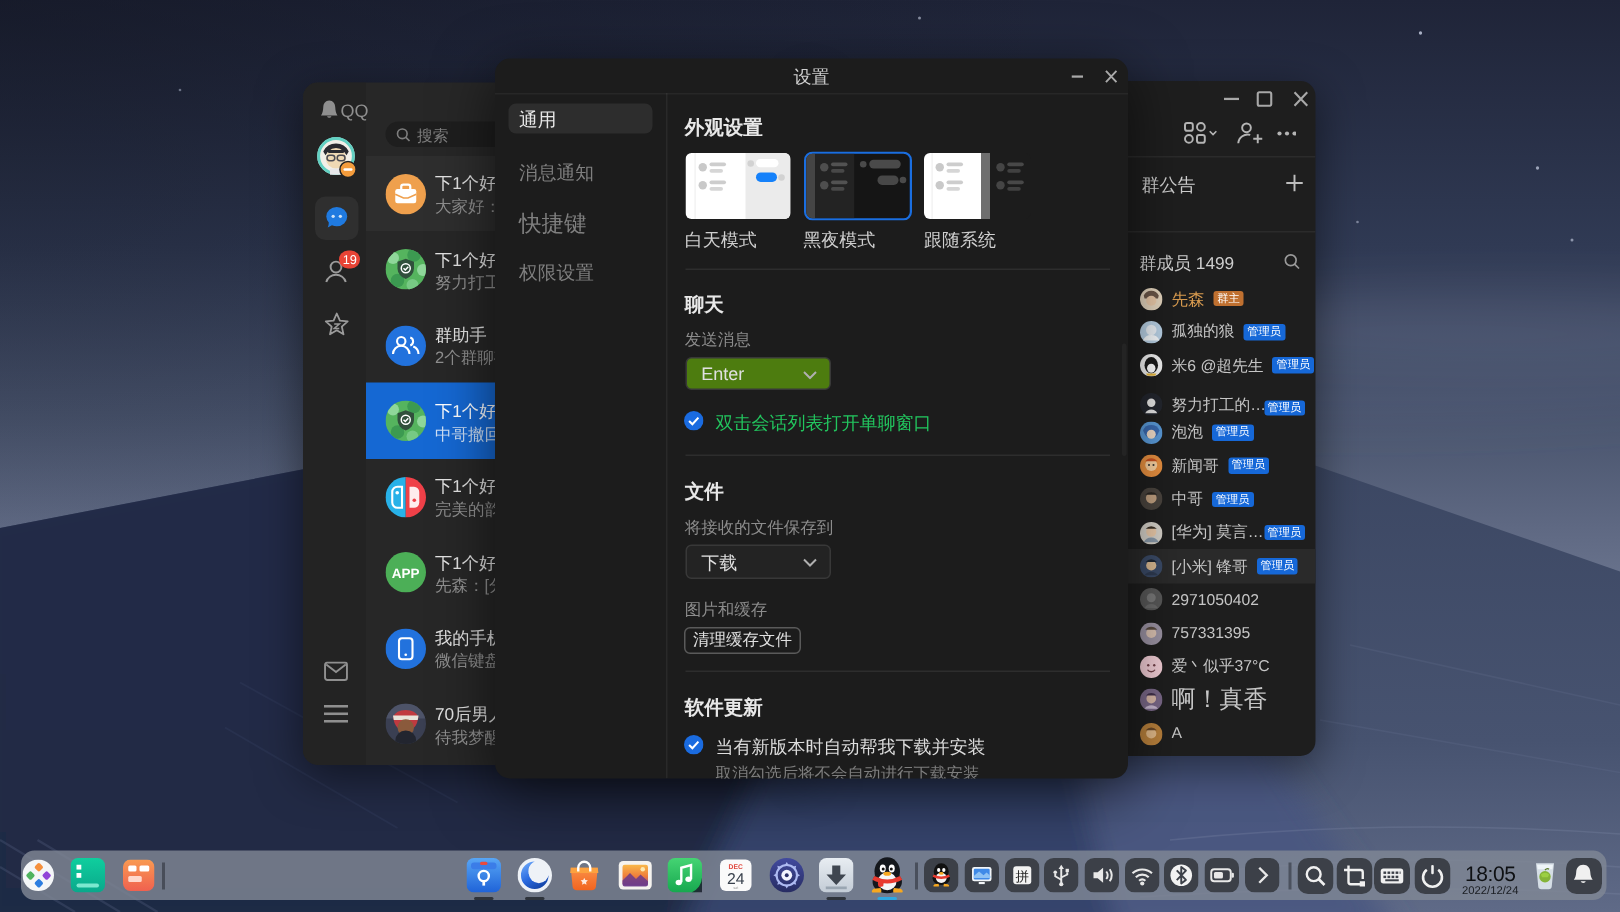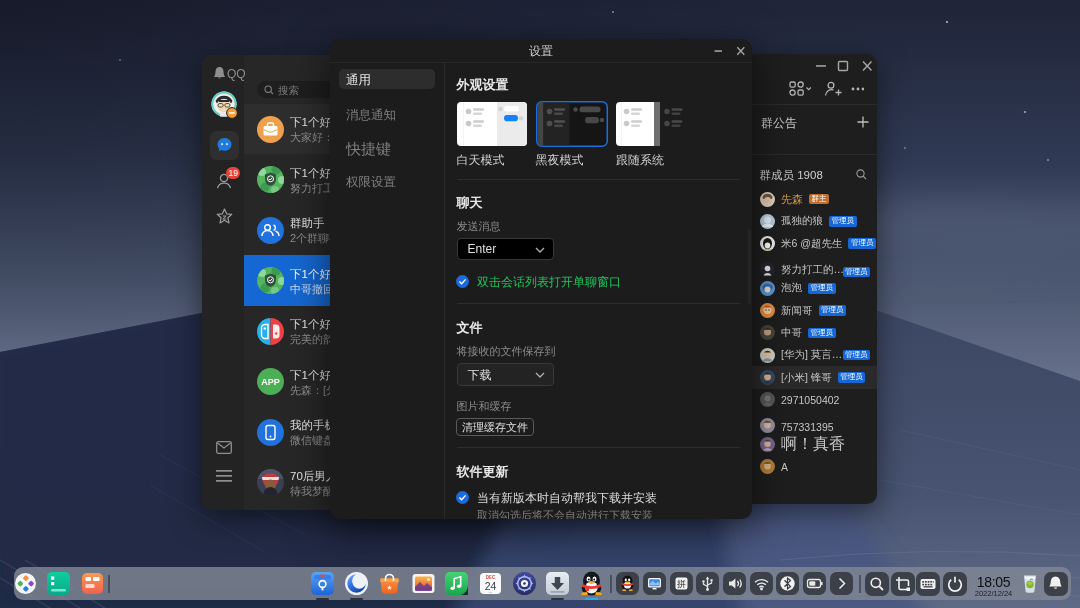--- a/index.html
+++ b/index.html
@@ -291,21 +291,21 @@
         <circle cx="69" cy="8" r="1.4"></circle>
         <circle cx="74" cy="8" r="1.4"></circle>
     </g>
   </svg>
   <div class="abs" style="left:212px;top:49.8px;width:125px;height:1px;background:rgba(255,255,255,0.06);"></div>
   <div class="abs txt" style="left:221px;top:61px;font-size:12px;color:#cfcfcf;">群公告</div>
   <svg class="abs" style="left:317px;top:62px;" width="12" height="12" viewBox="0 0 12 12">
       <path d="M6 0.5 v11 M0.5 6 h11" stroke="#bdbdbd" stroke-width="1.3"></path>
     </svg>
   <div class="abs" style="left:212px;top:99.7px;width:125px;height:1px;background:rgba(255,255,255,0.06);"></div>
-  <div class="abs txt" style="left:219.5px;top:114px;font-size:11.5px;color:#cfcfcf;">群成员 1908</div>
+  <div class="abs txt" style="left:219.5px;top:114px;font-size:11.5px;color:#cfcfcf;">群成员 1499</div>
   <svg class="abs" style="left:316px;top:115px;" width="11" height="11" viewBox="0 0 11 11">
       <circle cx="4.5" cy="4.5" r="3.6" fill="none" stroke="#9a9a9a" stroke-width="1.1"></circle>
       <path d="M7.2 7.2 L10 10" stroke="#9a9a9a" stroke-width="1.1"></path>
     </svg>
   <div id="members" class="abs" style="left:212px;top:134px;width:125px;">
     <div style="position:relative;height:22.3px;display:flex;align-items:center;">
         <svg style="margin-left:8px;flex:none" width="15" height="15" viewBox="0 0 15 15">
           <circle cx="7.5" cy="7.5" r="7.5" fill="#e3d4bd"></circle>
           <path d="M2.5 5 a5.5 5.5 0 0 1 10 0 l-0.5 2 h-9 z" fill="#6a5648"></path>
           <circle cx="7.5" cy="8.5" r="3.4" fill="#e8c8a8"></circle>
@@ -391,27 +391,36 @@
         <span style="margin-left:6px;background:#1668d8;color:#fff;font-size:7.5px;line-height:10.5px;height:10.5px;padding:0 2.5px;border-radius:2px;white-space:nowrap;">管理员</span>
       </div>
     <div style="position:relative;height:22.3px;display:flex;align-items:center;">
         <svg style="margin-left:8px;flex:none" width="15" height="15" viewBox="0 0 15 15">
           <circle cx="7.5" cy="7.5" r="7.5" fill="#585858"></circle>
           <circle cx="7.5" cy="6.5" r="3" fill="#787878"></circle>
           <path d="M3 13.5 a5 5 0 0 1 9 0" fill="#6a6a6a"></path>
         </svg>
         <span style="margin-left:6px;font-size:10.5px;color:#c6c6c6;white-space:nowrap;overflow:hidden;max-width:70px;">2971050402</span>
       </div>
-    <div style="position:relative;height:22.3px;display:flex;align-items:flex-end;">
+    <div style="position:relative;height:22.3px;display:flex;align-items:center;">
         <svg style="margin-left:8px;flex:none" width="15" height="15" viewBox="0 0 15 15">
           <circle cx="7.5" cy="7.5" r="7.5" fill="#9a92a2"></circle>
           <circle cx="7.5" cy="7" r="3.4" fill="#d8c0b0"></circle>
           <path d="M3.5 4.8 a5 5 0 0 1 8 0 z" fill="#584a40"></path>
         </svg>
         <span style="margin-left:6px;font-size:10.5px;color:#c6c6c6;white-space:nowrap;overflow:hidden;max-width:70px;">757331395</span>
+      </div>
+    <div style="position:relative;height:22.3px;display:flex;align-items:center;">
+        <svg style="margin-left:8px;flex:none" width="15" height="15" viewBox="0 0 15 15">
+          <circle cx="7.5" cy="7.5" r="7.5" fill="#f0ccd4"></circle>
+          <circle cx="5.5" cy="6.5" r="0.8" fill="#704048"></circle>
+          <circle cx="9.5" cy="6.5" r="0.8" fill="#704048"></circle>
+          <path d="M5 9.5 a3 3 0 0 0 5 0" stroke="#704048" stroke-width="0.9" fill="none"></path>
+        </svg>
+        <span style="margin-left:6px;font-size:10.5px;color:#c6c6c6;white-space:nowrap;overflow:hidden;max-width:70px;">爱丶似乎37°C</span>
       </div>
     <div style="position:relative;height:22.3px;display:flex;align-items:center;">
         <svg style="margin-left:8px;flex:none" width="15" height="15" viewBox="0 0 15 15">
           <circle cx="7.5" cy="7.5" r="7.5" fill="#7a6888"></circle>
           <circle cx="7.5" cy="6.8" r="3.2" fill="#d8b8a8"></circle>
           <path d="M4 4.6 a4.6 4.6 0 0 1 7 0 z" fill="#40304a"></path>
           <path d="M3 13.5 a5.5 5.5 0 0 1 9 0" fill="#c8b8d0"></path>
         </svg>
         <span style="margin-left:6px;font-size:16px;color:#c6c6c6;white-space:nowrap;overflow:hidden;max-width:70px;">啊！真香</span>
       </div>
@@ -492,21 +501,21 @@
     <rect x="55.5" y="18.3" width="11" height="2.5" rx="1.25" fill="#484848"></rect>
     <rect x="55.5" y="22.6" width="9" height="2.5" rx="1.25" fill="#404040"></rect>
   </svg>
   <div class="abs txt" style="left:126.5px;top:113px;font-size:12px;color:#cfcfcf;">白天模式</div>
   <div class="abs txt" style="left:205.5px;top:113px;font-size:12px;color:#cfcfcf;">黑夜模式</div>
   <div class="abs txt" style="left:286px;top:113px;font-size:12px;color:#cfcfcf;">跟随系统</div>
 
   <div class="abs" style="left:126.5px;top:140px;width:283px;height:1px;background:rgba(255,255,255,0.08);"></div>
   <div class="abs txt" style="left:126.5px;top:155px;font-size:13px;font-weight:bold;color:#e8e8e8;">聊天</div>
   <div class="abs txt" style="left:126.5px;top:180px;font-size:11px;color:#8c8c8c;">发送消息</div>
-  <div class="abs" style="left:126.5px;top:199px;width:97px;height:22px;background:#000000;border:1px solid #383838;border-radius:4px;box-sizing:border-box;">
+  <div class="abs" style="left:126.5px;top:199px;width:97px;height:22px;background:#4d7c0f;border:1px solid #383838;border-radius:4px;box-sizing:border-box;">
     <span class="abs txt" style="left:10px;top:3px;font-size:12px;color:#e0e0e0;">Enter</span>
     <svg class="abs" style="right:8px;top:8px;" width="10" height="6" viewBox="0 0 10 6">
         <path d="M1 1 L5 5 L9 1" stroke="#b0b0b0" stroke-width="1.3" fill="none"></path>
       </svg>
   </div>
   <div class="abs" style="left:126px;top:235px;">
     <svg width="13" height="13" viewBox="0 0 13 13">
         <circle cx="6.5" cy="6.5" r="6.5" fill="#1a6be0"></circle>
         <path d="M3.4 6.6 L5.6 8.8 L9.6 4.4" stroke="#fff" stroke-width="1.4" fill="none"></path>
       </svg>

